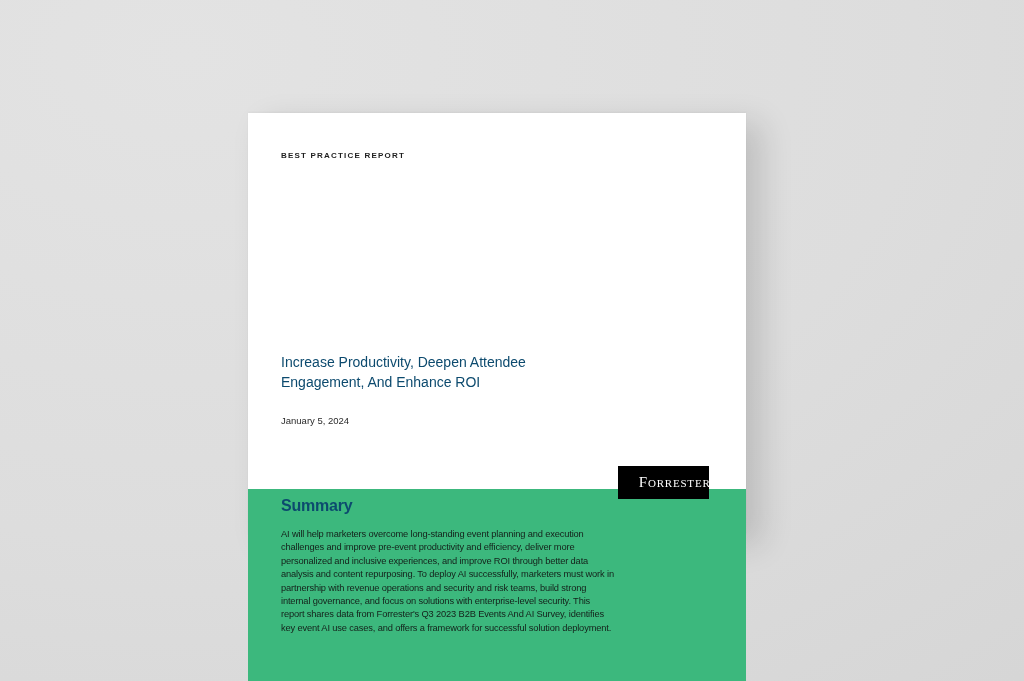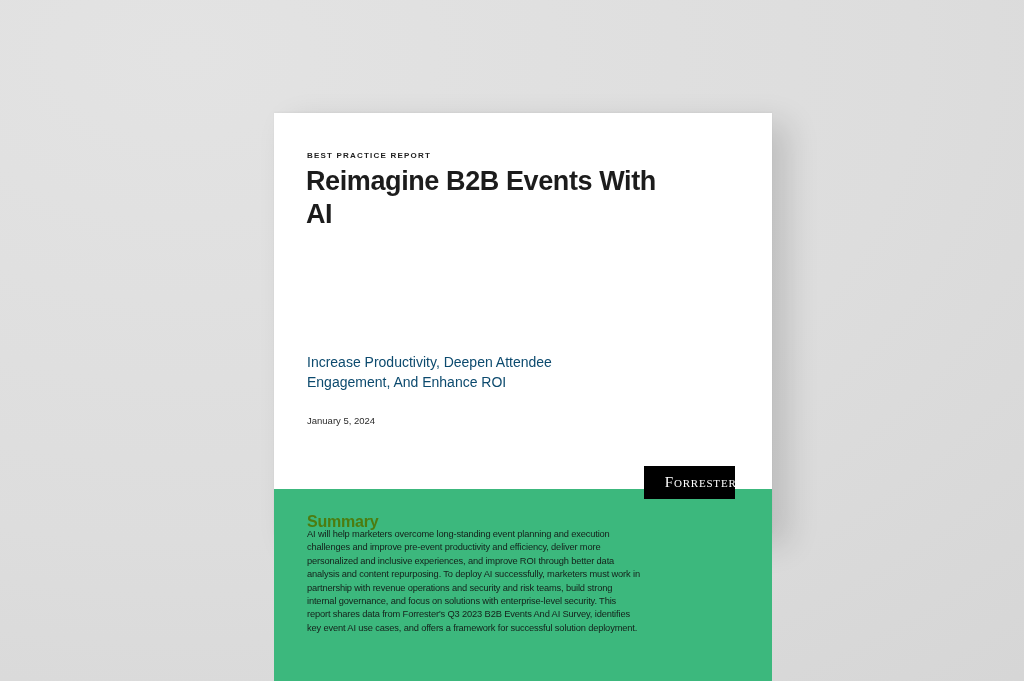--- a/index.html
+++ b/index.html
@@ -16,21 +16,21 @@
   }
   .stage {
     position: relative;
     width: 1024px;
     height: 681px;
     background: radial-gradient(130% 130% at 18% 8%, #e3e3e3 0%, #dddddd 55%, #d5d5d5 100%);
     overflow: hidden;
   }
   .paper {
     position: absolute;
-    left: 274px;
+    left: 248px;
     top: 113px;
     width: 498px;
     height: 422px;
     background: var(--paper);
     box-shadow: 16px 10px 30px rgba(0,0,0,0.14), 0 -1px 2px rgba(0,0,0,0.04);
   }
   .eyebrow {
     position: absolute;
     left: 33px;
     top: 38px;
@@ -111,43 +111,41 @@
     height: 192px;
     background: var(--green);
   }
   .summary-heading {
     position: absolute;
     left: 33px;
     top: 384px;
     font-size: 16px;
     font-weight: 700;
     letter-spacing: -0.2px;
-    color: #4d7c0f;
-    margin-top: 16px;
+    color: #0c4a6e;
   }
   .summary-body {
     position: absolute;
     left: 33px;
     top: 415px;
     width: 334px;
     font-size: 9.3px;
     line-height: 13.4px;
     letter-spacing: -0.15px;
     color: #14201a;
   }
 </style>
 </head>
 <body>
 
 <div class="stage">
   <div class="paper">
 
     <div class="eyebrow">BEST PRACTICE REPORT</div>
 
-    <h1 class="title">Reimagine B2B Events With AI</h1>
 
     <div class="subtitle">Increase Productivity, Deepen Attendee Engagement, And Enhance ROI</div>
 
     <div class="date-line">January 5, 2024</div>
 
 
     <div class="logo-box">
       <span class="logo-text">Forrester</span>
         <span class="logo-mark">®</span>
     </div>

